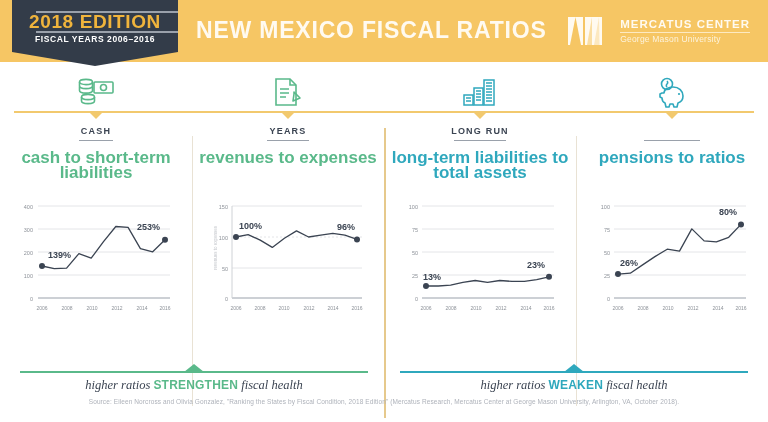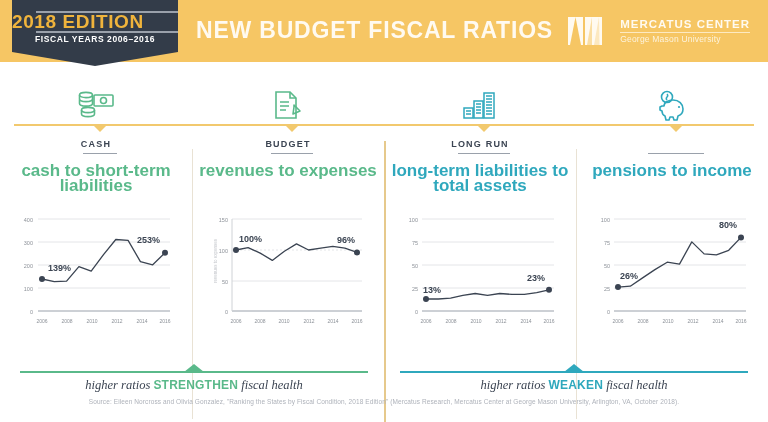--- a/index.html
+++ b/index.html
@@ -27,21 +27,21 @@
     border-top:14px solid #333c49;
     z-index:5;
   }
   .badge-rule{
     position:absolute;left:24px;width:142px;height:2px;background:#9aa1ab;
   }
   .badge-rule.top{top:11px;}
   .badge-rule.bot{top:31px;}
   .badge-title{
     position:absolute;left:0;top:12px;width:166px;
-    color:#f0b43c;
+    text-align:center;color:#f0b43c;
     font-size:19px;font-weight:bold;letter-spacing:0.6px;
     line-height:19px;
   }
   .badge-sub{
     position:absolute;left:0;top:34px;width:166px;
     text-align:center;color:#ffffff;
     font-size:8.5px;font-weight:bold;letter-spacing:0.6px;
   }
   .header-title{
     position:absolute;left:196px;top:17px;
@@ -60,21 +60,21 @@
   .logo-divider{height:1px;background:#fdeac2;margin:1px 0 1px 0;width:100%;}
   .logo-uni{
     color:#fdf3dc;font-size:8.5px;letter-spacing:0.2px;line-height:10px;
   }
 
   
   .panels{
     position:absolute;left:0;top:62px;width:768px;height:300px;
   }
   .panel{
-    position:absolute;top:13px;width:192px;height:300px;padding-left:8px;
+    position:absolute;top:0;width:192px;height:300px;
   }
   .p0{left:0;}  .p1{left:192px;} .p2{left:384px;} .p3{left:576px;}
 
   .vdiv{
     position:absolute;top:74px;width:1px;height:270px;background:#e9e2d4;
   }
   .vdiv.mid{background:#e6c98c;width:1.5px;top:66px;height:290px;}
 
   .icon-wrap{
     position:absolute;left:0;top:12px;width:192px;height:36px;
@@ -135,21 +135,21 @@
 
 <div class="header">
   <div class="badge">
     <div class="badge-rule top"></div>
     <div class="badge-rule bot"></div>
     <div class="badge-title">2018 EDITION</div>
     <div class="badge-sub">FISCAL YEARS 2006–2016</div>
   </div>
   <div class="badge-point"></div>
 
-  <div class="header-title">NEW BUDGET FISCAL RATIOS</div>
+  <div class="header-title">NEW MEXICO FISCAL RATIOS</div>
 
   <div class="logo">
     <svg class="logo-mark" viewBox="0 0 34 28">
       <rect x="0" y="0" width="15" height="28" fill="#fffaf0"></rect>
       <rect x="17" y="0" width="17" height="28" fill="#fffaf0"></rect>
       <path d="M2 28 L7.5 0 L13 28 Z" fill="#f6c664"></path>
       <path d="M19 28 L24 0 L24 28 Z" fill="#f6c664" opacity="0.55"></path>
       <path d="M26 28 L31 0 L31.5 28 Z" fill="#f6c664" opacity="0.35"></path>
     </svg>
     <div class="logo-text">
@@ -220,21 +220,21 @@
         <g fill="none" stroke="#5ab98a" stroke-width="1.6">
           <path d="M5 3 h14 l6 6 v20 h-20 z"></path>
           <path d="M19 3 v6 h6"></path>
           <path d="M9 13 h9 M9 17 h9 M9 21 h6"></path>
           <path d="M23 16 l6 6 -7 3 1 -7 z" stroke-linejoin="round"></path>
         </g>
       </svg>
     </div>
     <div class="rule-line" style="left:0px;width:192px;"></div>
     <div class="arrow-down"></div>
-    <div class="cat">BUDGET</div>
+    <div class="cat">YEARS</div>
     <div class="cat-underline" style="width:42px;margin-left:-21px;"></div>
     <div class="desc green">revenues to expenses</div>
 
     <div class="chart">
       <svg width="166" height="118" viewBox="0 0 166 118">
         <line x1="26" y1="6" x2="156" y2="6" stroke="#e4e5e8" stroke-width="1"></line>
         <line x1="26" y1="37" x2="156" y2="37" stroke="#e4e5e8" stroke-width="1" stroke-dasharray="2,2"></line>
         <line x1="26" y1="68" x2="156" y2="68" stroke="#e4e5e8" stroke-width="1"></line>
         <line x1="26" y1="98" x2="156" y2="98" stroke="#9aa1ab" stroke-width="1"></line>
         <line x1="26" y1="6" x2="26" y2="98" stroke="#cfd2d6" stroke-width="1"></line>
@@ -315,21 +315,21 @@
           <circle cx="13" cy="8" r="5.5"></circle>
           <path d="M13 5 a2 2 0 0 1 0 3 a2 2 0 0 0 0 3"></path>
           <path d="M10 17 c0-4 5-6 9-6 c6 0 10 4 10 9 c0 3-2 6-5 7 l-1 4 h-3 l-1-3 h-3 l-1 3 h-3 l-1-4 c-2-1-3-3-3-5 l-2-1 v-3 l2-1 z" stroke-linejoin="round"></path>
           <circle cx="25" cy="18" r="1.1" fill="#2fa8bd" stroke="none"></circle>
         </g>
       </svg>
     </div>
     <div class="rule-line" style="left:0px;width:178px;"></div>
     <div class="arrow-down"></div>
     <div class="cat-underline" style="width:56px;margin-left:-28px;"></div>
-    <div class="desc blue">pensions to income</div>
+    <div class="desc blue">pensions to ratios</div>
 
     <div class="chart">
       <svg width="166" height="118" viewBox="0 0 166 118">
         <line x1="24" y1="6" x2="156" y2="6" stroke="#e4e5e8" stroke-width="1"></line>
         <line x1="24" y1="29" x2="156" y2="29" stroke="#e4e5e8" stroke-width="1"></line>
         <line x1="24" y1="52" x2="156" y2="52" stroke="#e4e5e8" stroke-width="1"></line>
         <line x1="24" y1="75" x2="156" y2="75" stroke="#e4e5e8" stroke-width="1"></line>
         <line x1="24" y1="98" x2="156" y2="98" stroke="#9aa1ab" stroke-width="1"></line>
         <text x="20" y="8.5" text-anchor="end" font-size="5.5" fill="#8d9299" font-family="Liberation Sans, sans-serif">100</text>
         <text x="20" y="31.5" text-anchor="end" font-size="5.5" fill="#8d9299" font-family="Liberation Sans, sans-serif">75</text>

